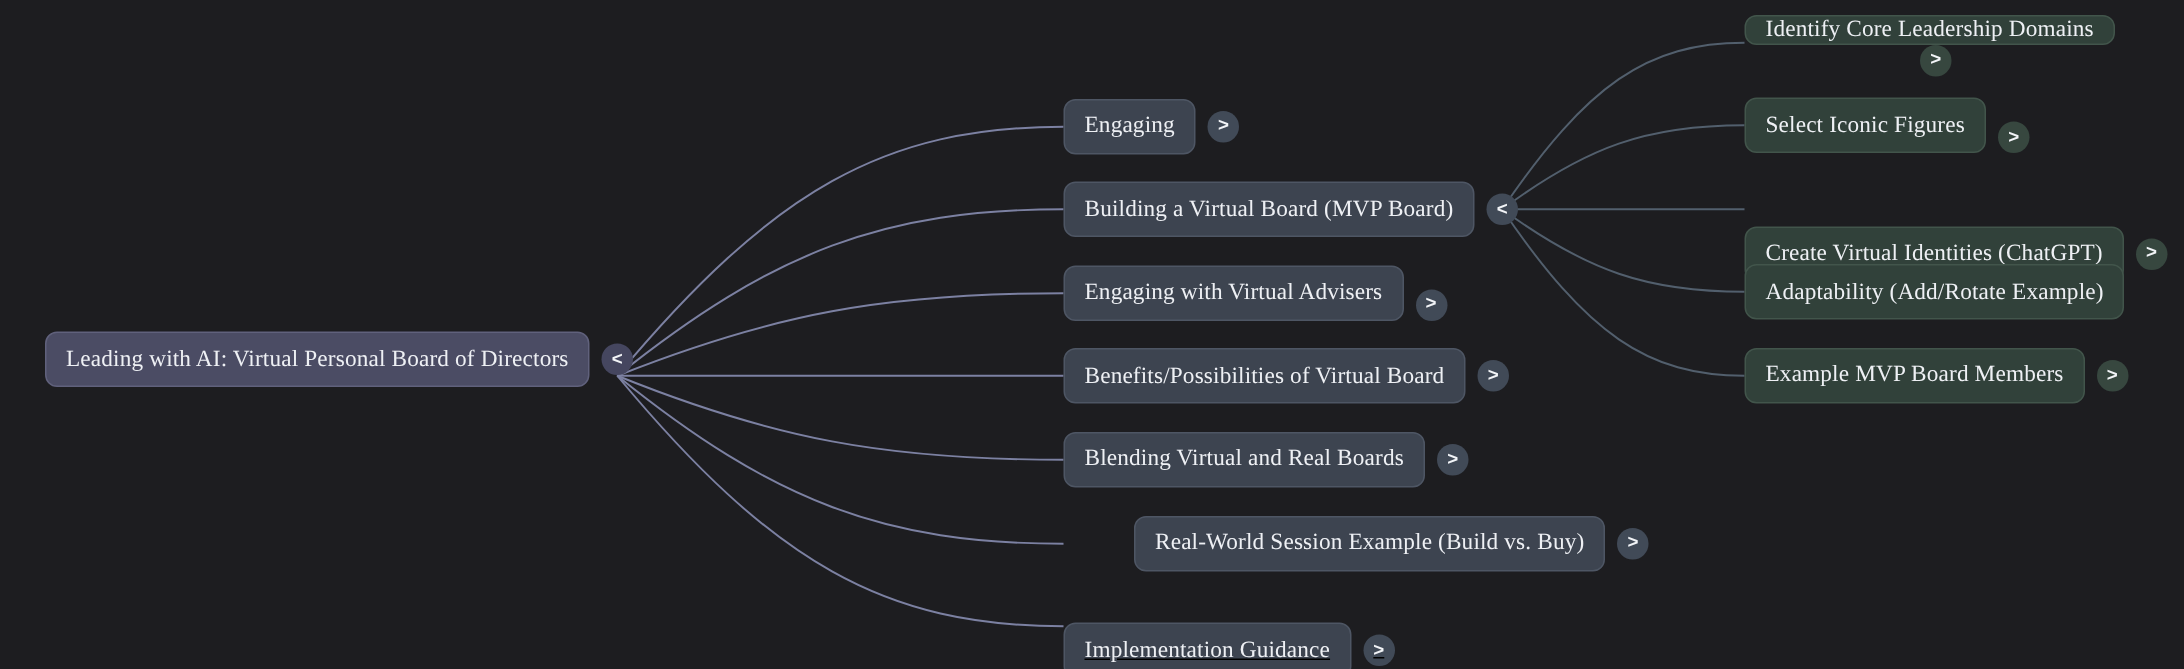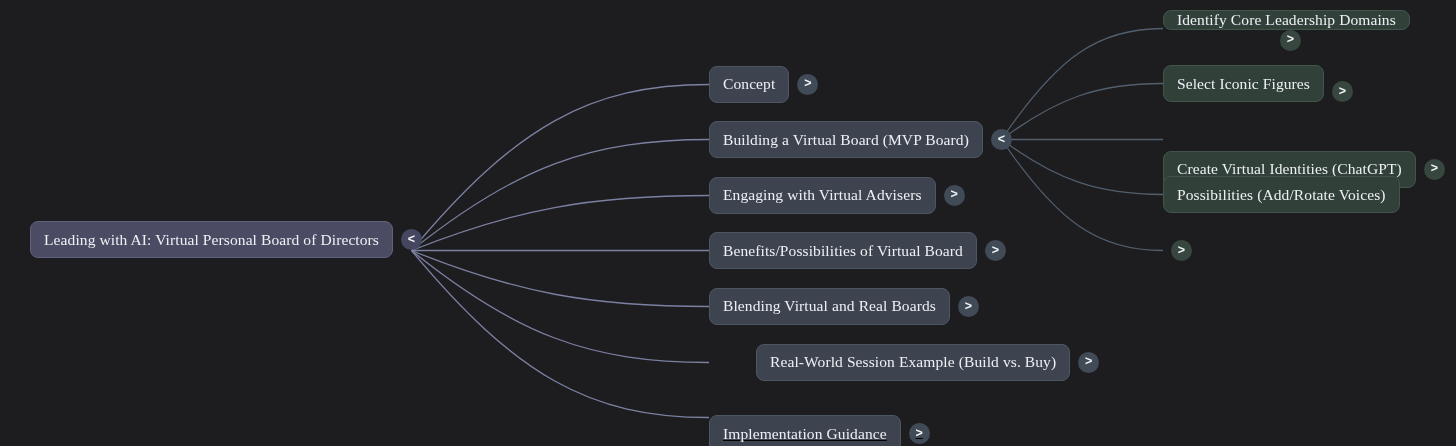--- a/index.html
+++ b/index.html
@@ -79,31 +79,31 @@
     </svg>
 
   <div class="node lvl-root" id="root-node" style="left: 30px; top: 221px; border-radius: 10px;">
     <div class="pill">
       <span>Leading with AI: Virtual Personal Board of Directors</span>
     </div>
     <button class="toggle">&lt;</button>
   </div>
 <div class="node lvl-1" style="left: 709px; top: 65.5px;">
     <div class="pill">
-      <span>Concept</span>
+      <span>Engaging</span>
     </div>
     <button class="toggle">&gt;</button>
   </div>
     <div class="node lvl-1" style="left: 709px; top: 121.1px;">
     <div class="pill">
       <span>Building a Virtual Board (MVP Board)</span>
     </div>
     <button class="toggle">&lt;</button>
   </div>
-    <div class="node lvl-1" style="left: 709px; top: 176.7px;">
+    <div class="node lvl-1" style="left: 709px; top: 176.7px; align-items: flex-end;">
     <div class="pill">
       <span>Engaging with Virtual Advisers</span>
     </div>
     <button class="toggle">&gt;</button>
   </div>
     <div class="node lvl-1" style="left: 709px; top: 232.3px;">
     <div class="pill">
       <span>Benefits/Possibilities of Virtual Board</span>
     </div>
     <button class="toggle">&gt;</button>
@@ -139,20 +139,23 @@
     <button class="toggle">&gt;</button>
   </div>
     <div class="node lvl-2" style="left: 1163px; top: 120.7px; margin-top: 30px;">
     <div class="pill">
       <span>Create Virtual Identities (ChatGPT)</span>
     </div>
     <button class="toggle">&gt;</button>
   </div>
     <div class="node lvl-2" style="left: 1163px; top: 176.3px;">
     <div class="pill">
-      <span>Possibilities (Add/Rotate Voices)</span>
+      <span>Adaptability (Add/Rotate Example)</span>
     </div>
 
   </div>
     <div class="node lvl-2" style="left: 1163px; top: 231.9px;">
+    <div class="pill">
+      <span>Example MVP Board Members</span>
+    </div>
     <button class="toggle">&gt;</button>
   </div>
   </div>
 
 </body></html>

